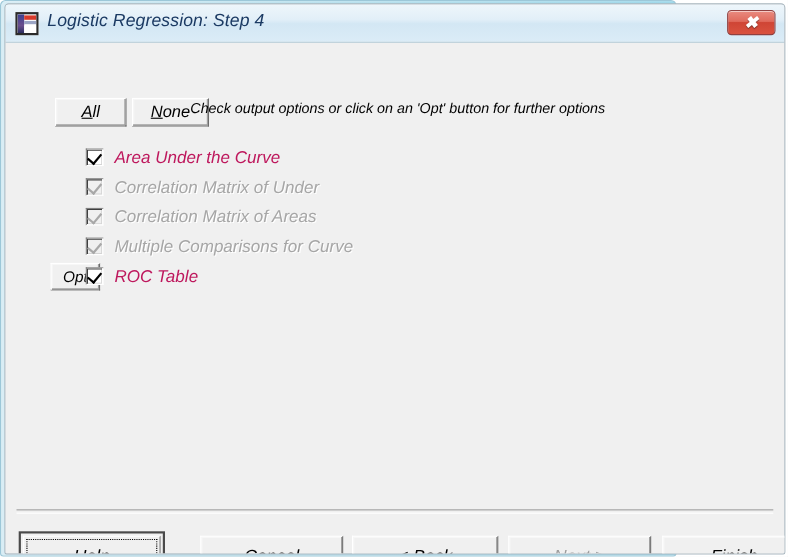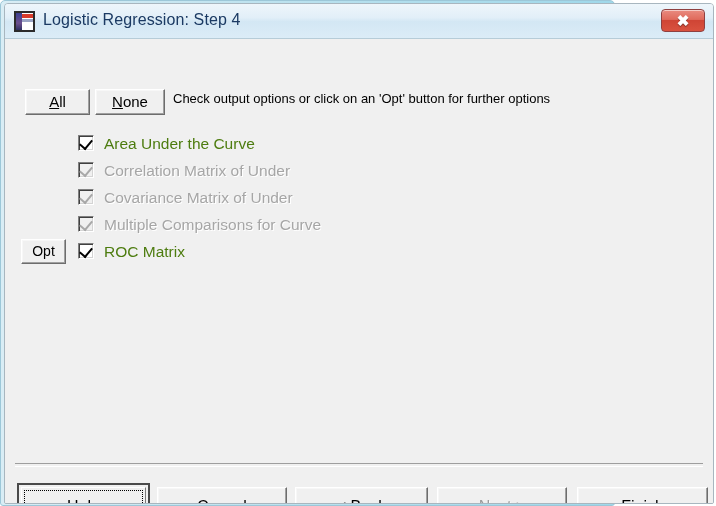--- a/index.html
+++ b/index.html
@@ -17,20 +17,21 @@
   
   #window {
     position: absolute;
     left: 0; top: 0;
     width: 615px;
     height: 506px;
     box-sizing: border-box;
     background: linear-gradient(to right, #d9edf5 0%, #bfe3ef 40%, #9fd8ea 100%);
     border: 1px solid #9cc7d8;
     border-radius: 5px 5px 3px 3px;
+    font-style: italic;
   }
 
   
   #frame-inner {
     position: absolute;
     left: 3px; top: 2px;
     width: 710px;
     height: 501px;
     box-sizing: border-box;
     background: #f0f0f0;
@@ -131,20 +132,21 @@
     border-right: 1px solid #6d6d6d;
     border-bottom: 1px solid #6d6d6d;
     box-shadow: inset -1px -1px 0 #a0a0a0, inset 1px 1px 0 #f7f7f7;
     font-family: "Liberation Sans", sans-serif;
     font-size: 15px;
     color: #000000;
     text-align: center;
     cursor: pointer;
     user-select: none;
     white-space: nowrap;
+    margin-left: 25px;
   }
   .btn.disabled {
     color: #9d9d9d;
     text-shadow: 1px 1px 0 #ffffff;
     cursor: default;
   }
   .btn .lbl {
     display: block;
     width: 100%;
   }
@@ -198,21 +200,21 @@
     transform: rotate(40deg);
   }
   .chk-box.dis .chk-mark {
     border-right-color: #a8a8a8;
     border-bottom-color: #a8a8a8;
   }
   .chk-label {
     position: absolute;
     left: 26px; top: 0px;
     font-size: 15.5px;
-    color: #4d7c0f;
+    color: #be185d;
     line-height: 21px;
   }
   .chk-label.dis {
     color: #a6a6a6;
     text-shadow: 1px 1px 0 #ffffff;
   }
 
   
   #bottom-sep {
     position: absolute;
@@ -309,35 +311,35 @@
         <span class="chk-box dis">
             <span class="chk-mark"></span>
           </span>
         <span class="chk-label dis">Correlation Matrix of Under</span>
       </div>
 
       <div class="chk-row" style="top:148px;">
         <span class="chk-box dis">
             <span class="chk-mark"></span>
           </span>
-        <span class="chk-label dis">Covariance Matrix of Under</span>
+        <span class="chk-label dis">Correlation Matrix of Areas</span>
       </div>
 
       <div class="chk-row" style="top:175px;">
         <span class="chk-box dis">
             <span class="chk-mark"></span>
           </span>
         <span class="chk-label dis">Multiple Comparisons for Curve</span>
       </div>
 
       <div class="chk-row" style="top:202px;">
         <span class="chk-box">
             <span class="chk-mark"></span>
           </span>
-        <span class="chk-label">ROC Matrix</span>
+        <span class="chk-label">ROC Table</span>
       </div>
 
       <div id="bottom-sep"></div>
 
       <div id="btn-help-wrap">
         <div id="btn-help">
           <span class="focus-rect"></span>
           <span class="lbl"><span class="mn">H</span><span>elp</span></span>
         </div>
       </div>

